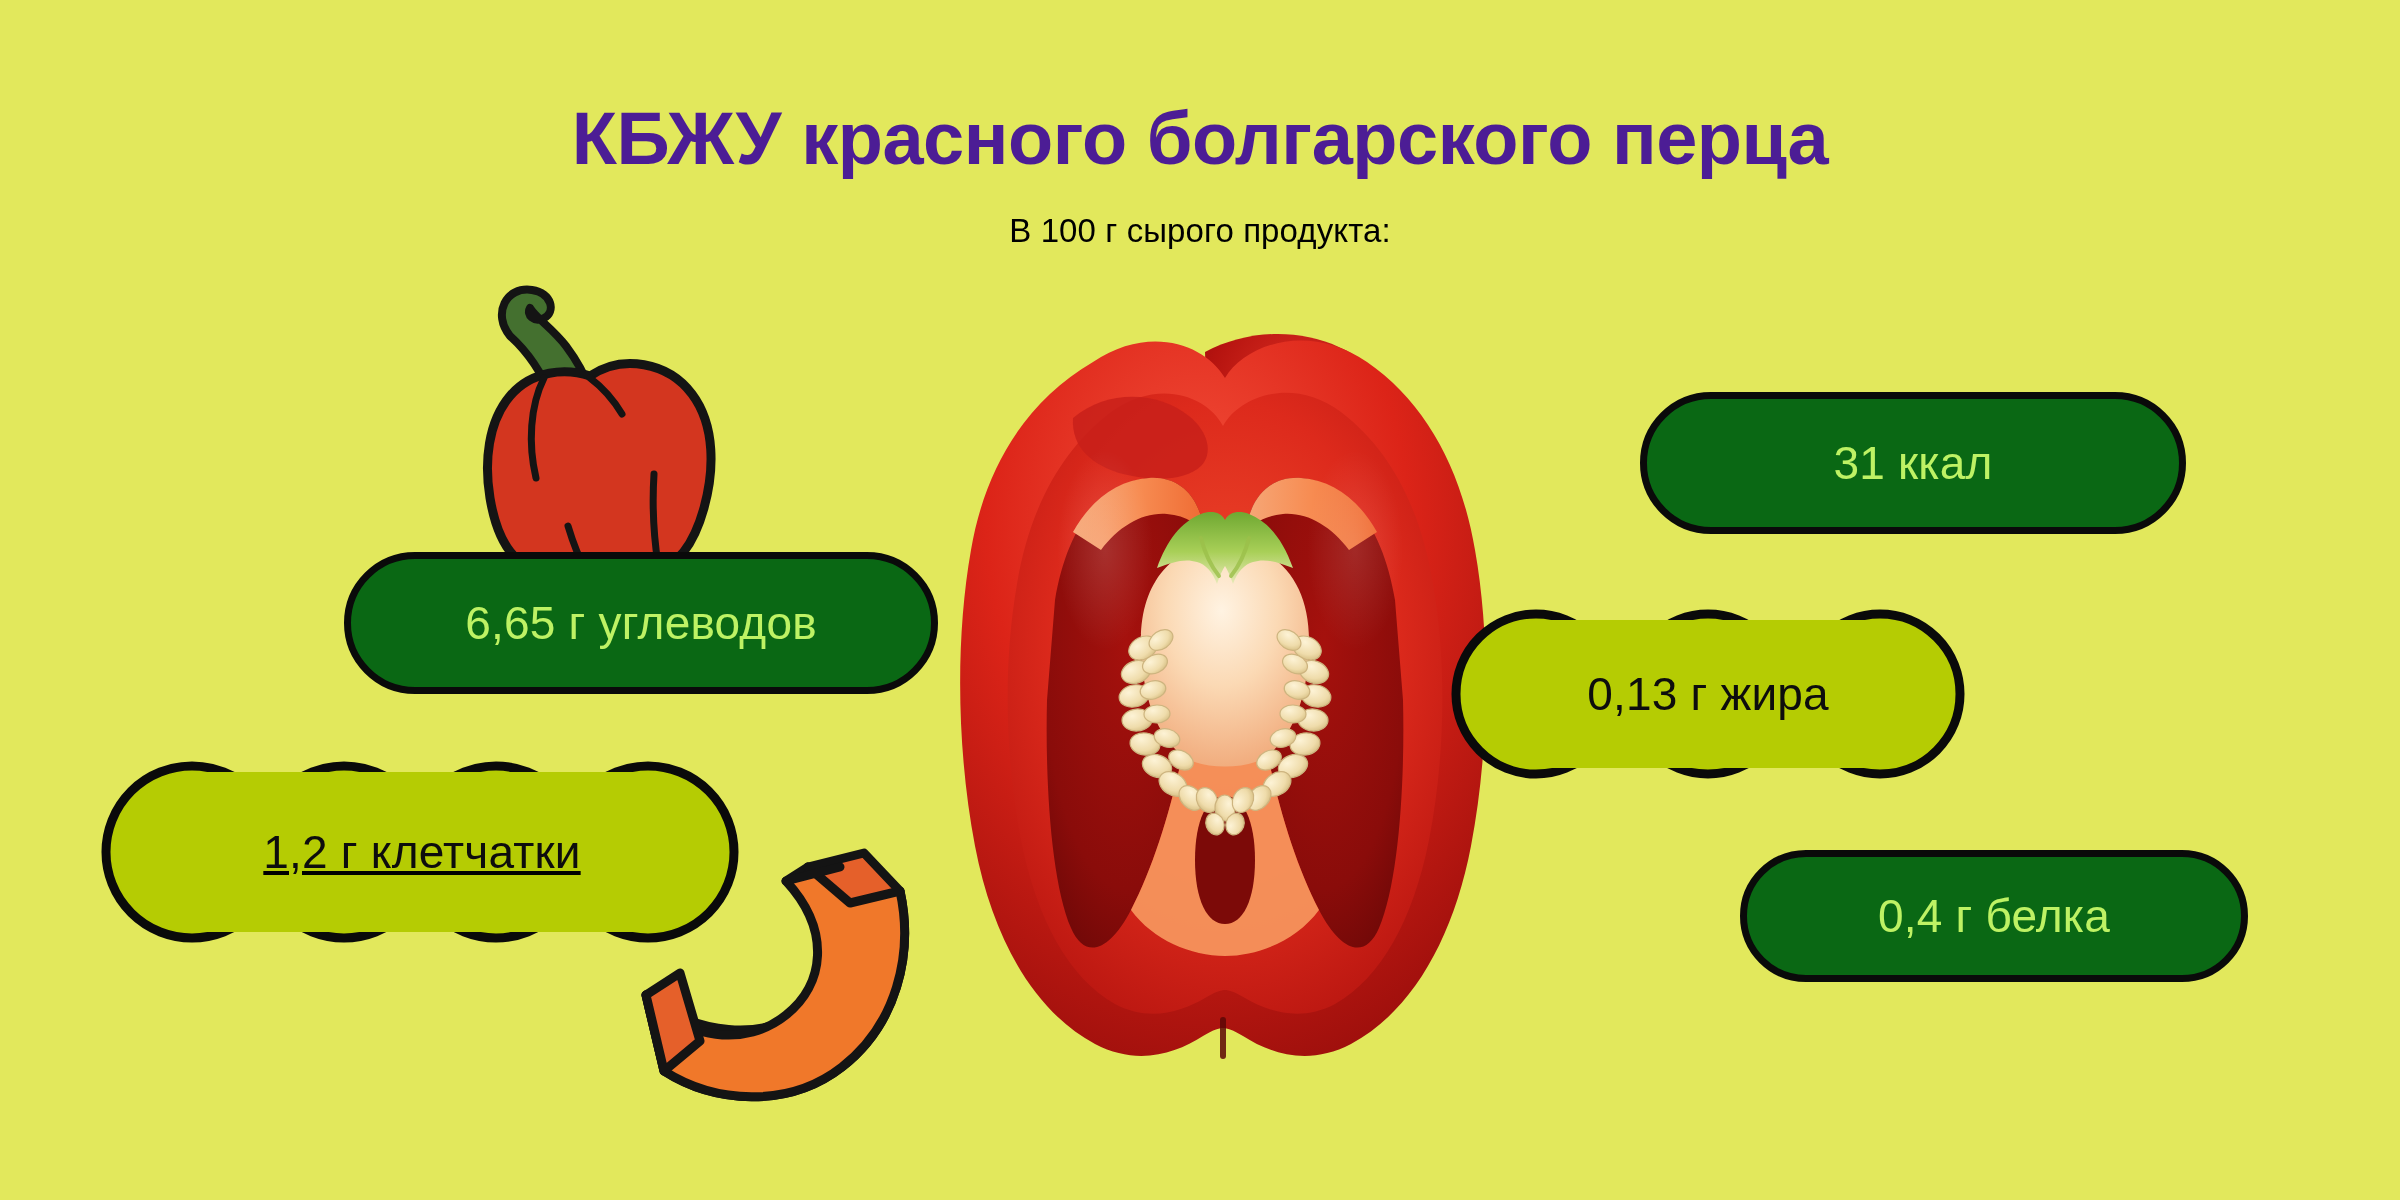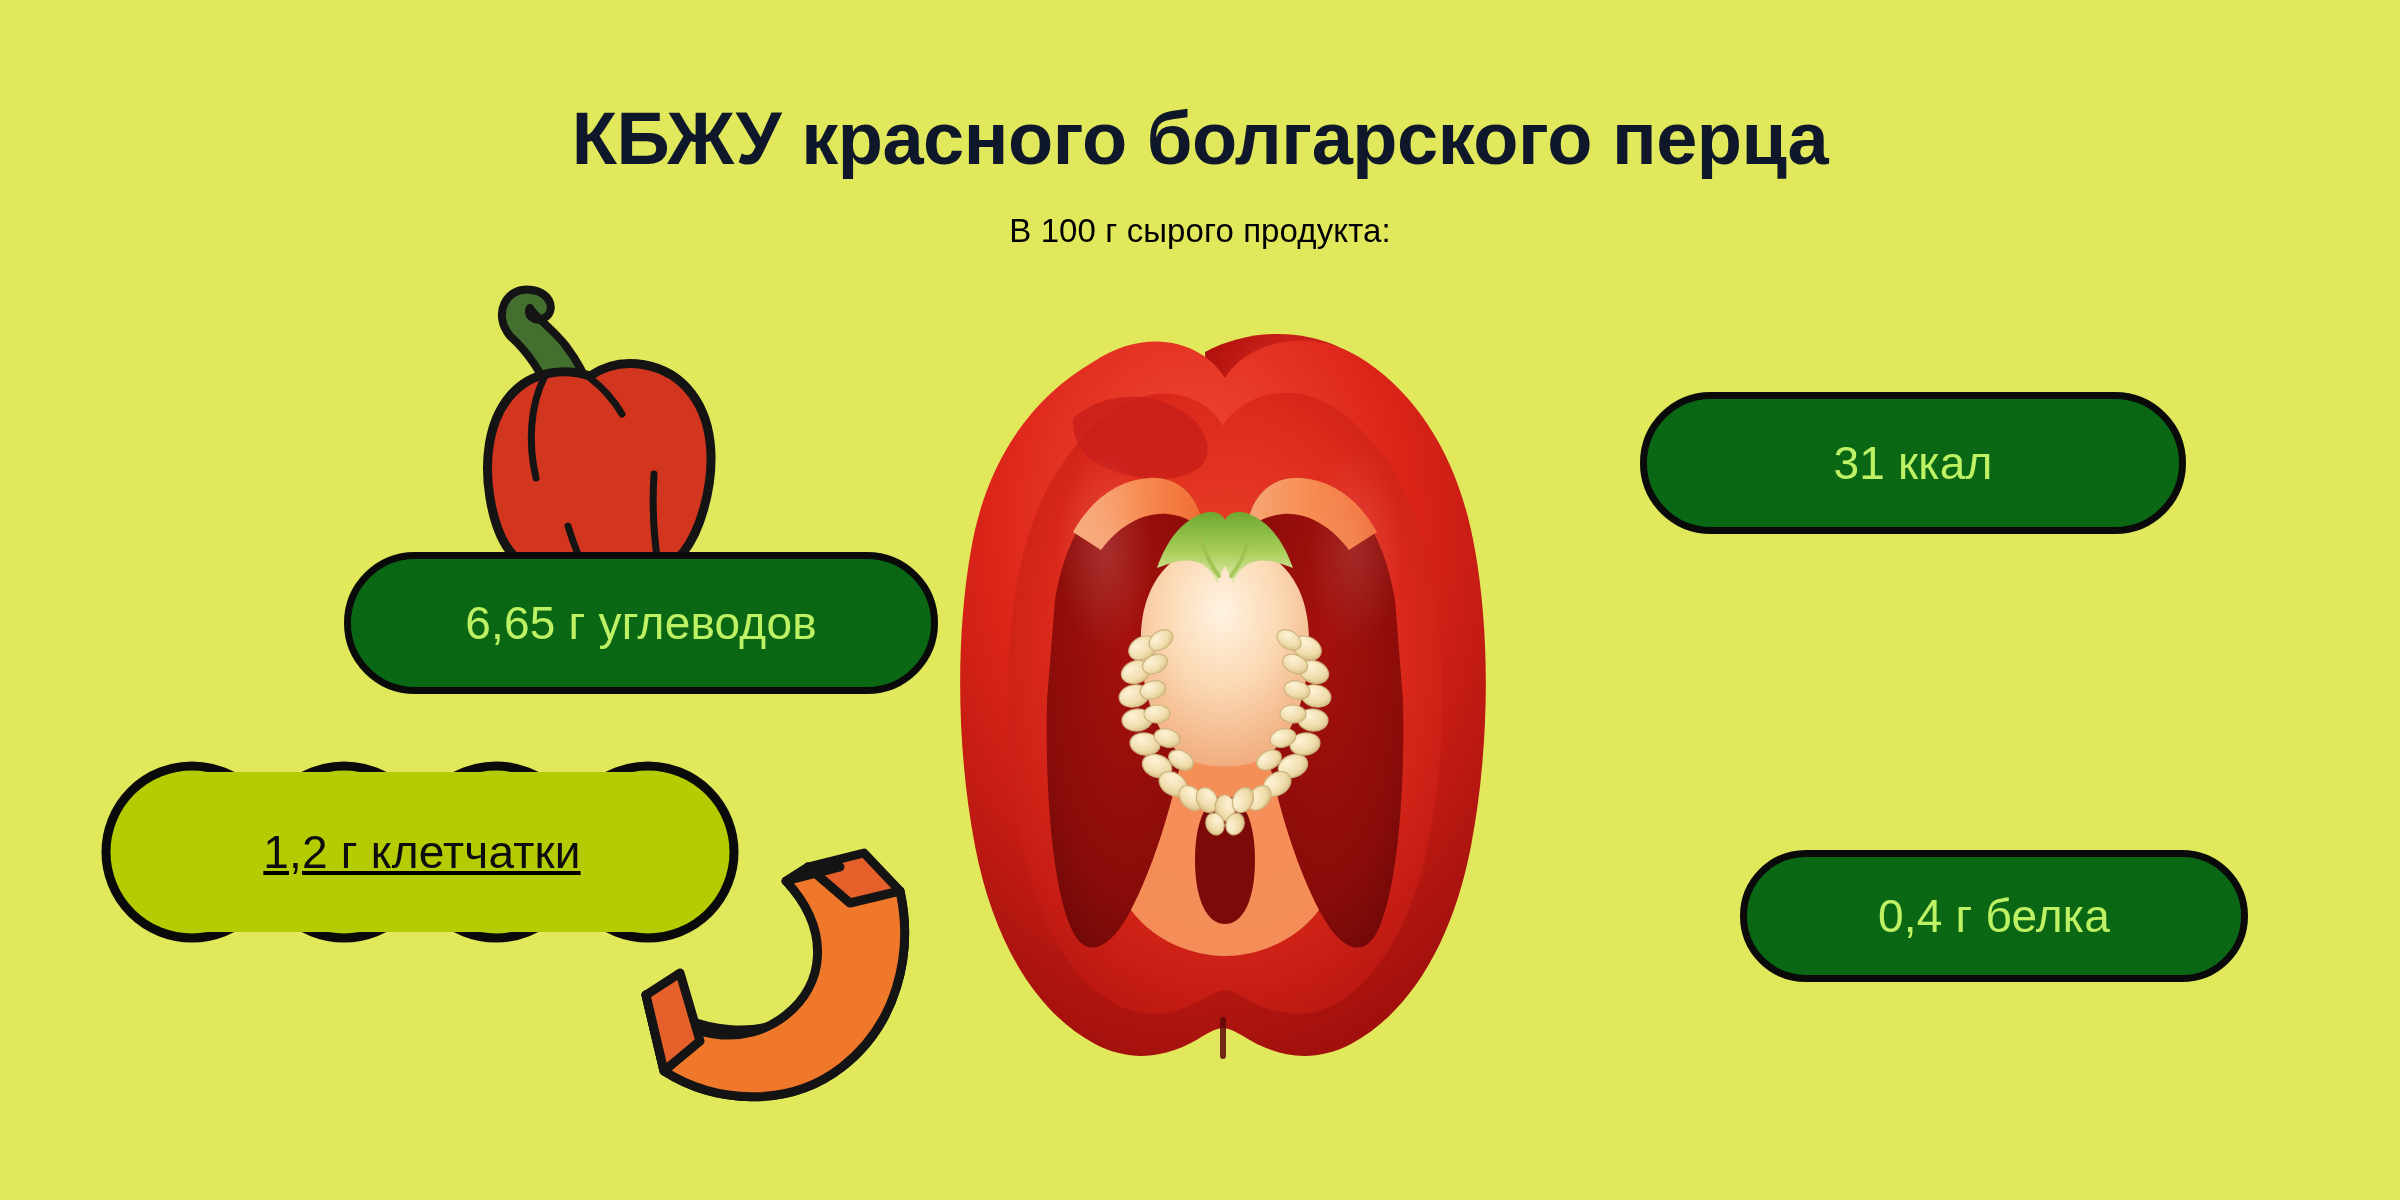--- a/index.html
+++ b/index.html
@@ -19,21 +19,21 @@
 
   
   .title {
     position: absolute;
     left: 0;
     top: 96px;
     width: 2400px;
     text-align: center;
     font-size: 74px;
     font-weight: bold;
-    color: #0f172a;
+    color: #4c1d95;
     letter-spacing: -0.5px;
     white-space: nowrap;
   }
   .subtitle {
     position: absolute;
     left: 0;
     top: 212px;
     width: 2400px;
     text-align: center;
     font-size: 33px;
@@ -298,18 +298,36 @@
         </g>
       </svg>
     </span>
     <span class="badge-label">1,2 г  клетчатки</span>
   </div>
 
   <div class="badge pill" style="left:1640px; top:392px; width:546px; height:142px;">
     <span class="badge-label">31 ккал</span>
   </div>
 
+  <div class="badge cloud" style="left:1452px; top:610px; width:512px; height:168px;">
+    <span class="bubbles">
+      <svg viewBox="0 0 512 168" xmlns="http://www.w3.org/2000/svg">
+        <g fill="#b5cc03" stroke="#0a0a0a" stroke-width="9" stroke-linejoin="round">
+          <circle cx="84" cy="84" r="80"></circle>
+          <circle cx="256" cy="84" r="80"></circle>
+          <circle cx="428" cy="84" r="80"></circle>
+        </g>
+        <g fill="#b5cc03">
+          <circle cx="84" cy="84" r="74"></circle>
+          <circle cx="256" cy="84" r="74"></circle>
+          <circle cx="428" cy="84" r="74"></circle>
+          <rect x="84" y="10" width="344" height="148"></rect>
+        </g>
+      </svg>
+    </span>
+    <span class="badge-label">0,13 г жира</span>
+  </div>
 
   <div class="badge pill" style="left:1740px; top:850px; width:508px; height:132px;">
     <span class="badge-label">0,4 г белка</span>
   </div>
 
 </div>
 
 </body></html>

